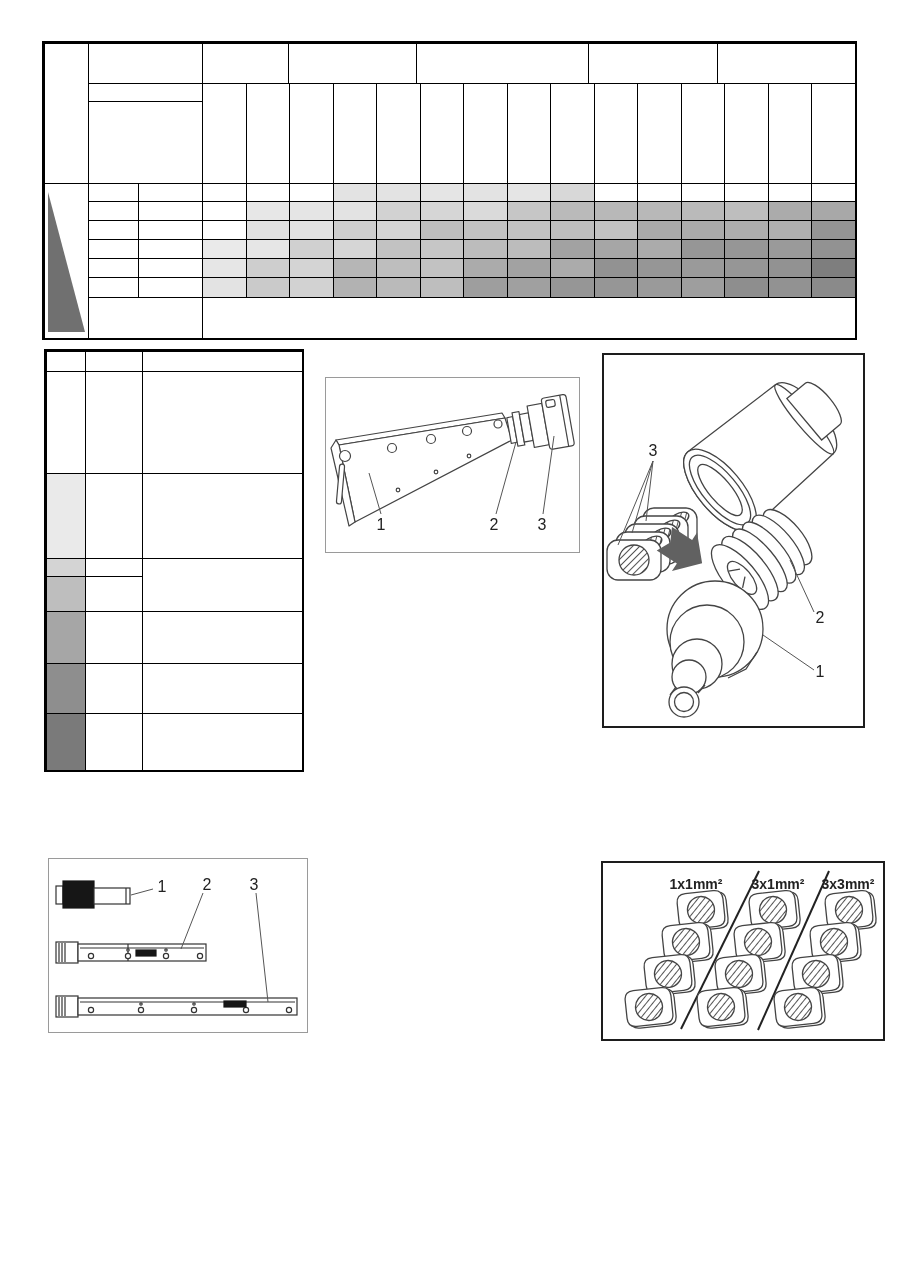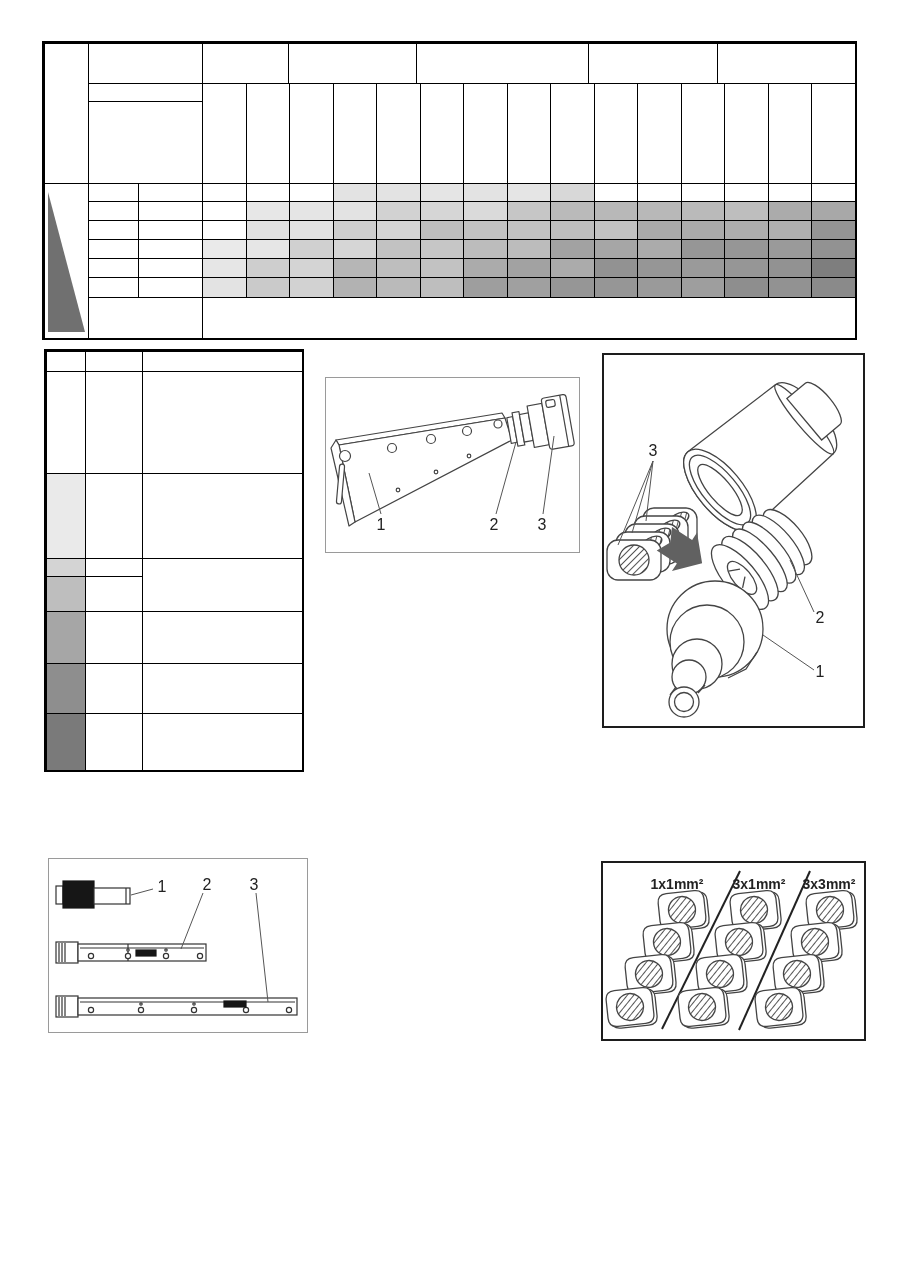--- a/index.html
+++ b/index.html
@@ -337,21 +337,21 @@
         <line x1="207" y1="34" x2="219" y2="143"></line>
       </g>
       <g class="figlabel" text-anchor="middle">
         <text x="113" y="33">1</text>
         <text x="158" y="31">2</text>
         <text x="205" y="31">3</text>
       </g>
     </svg>
   </div>
 
-  <div class="fig frame-dark" style="left:601px;top:861px;width:261px;height:176px;">
+  <div class="fig frame-dark" style="left:601px;top:861px;width:261px;height:176px;padding-left:19px;">
     <svg viewBox="0 0 261 176">
       <defs>
         <pattern id="hatchS" width="5" height="5" patternUnits="userSpaceOnUse" patternTransform="rotate(45)">
           <rect width="5" height="5" fill="#fff"></rect>
           <line x1="0" y1="0" x2="0" y2="5" stroke="#555" stroke-width="2"></line>
         </pattern>
         <g id="plugSym">
           <path d="M-14,-18 L14,-18 Q23,-18 23,-9 L23,9 Q23,18 14,18 L-14,18 Q-23,18 -23,9 L-23,-9 Q-23,-18 -14,-18 Z" transform="translate(3,2)" fill="#fff" stroke="#444" stroke-width="1.3"></path>
           <path d="M-14,-18 L14,-18 Q23,-18 23,-9 L23,9 Q23,18 14,18 L-14,18 Q-23,18 -23,9 L-23,-9 Q-23,-18 -14,-18 Z" fill="#fff" stroke="#444" stroke-width="1.3"></path>
           <circle r="13.5" fill="url(#hatchS)" stroke="#444" stroke-width="1.3"></circle>

